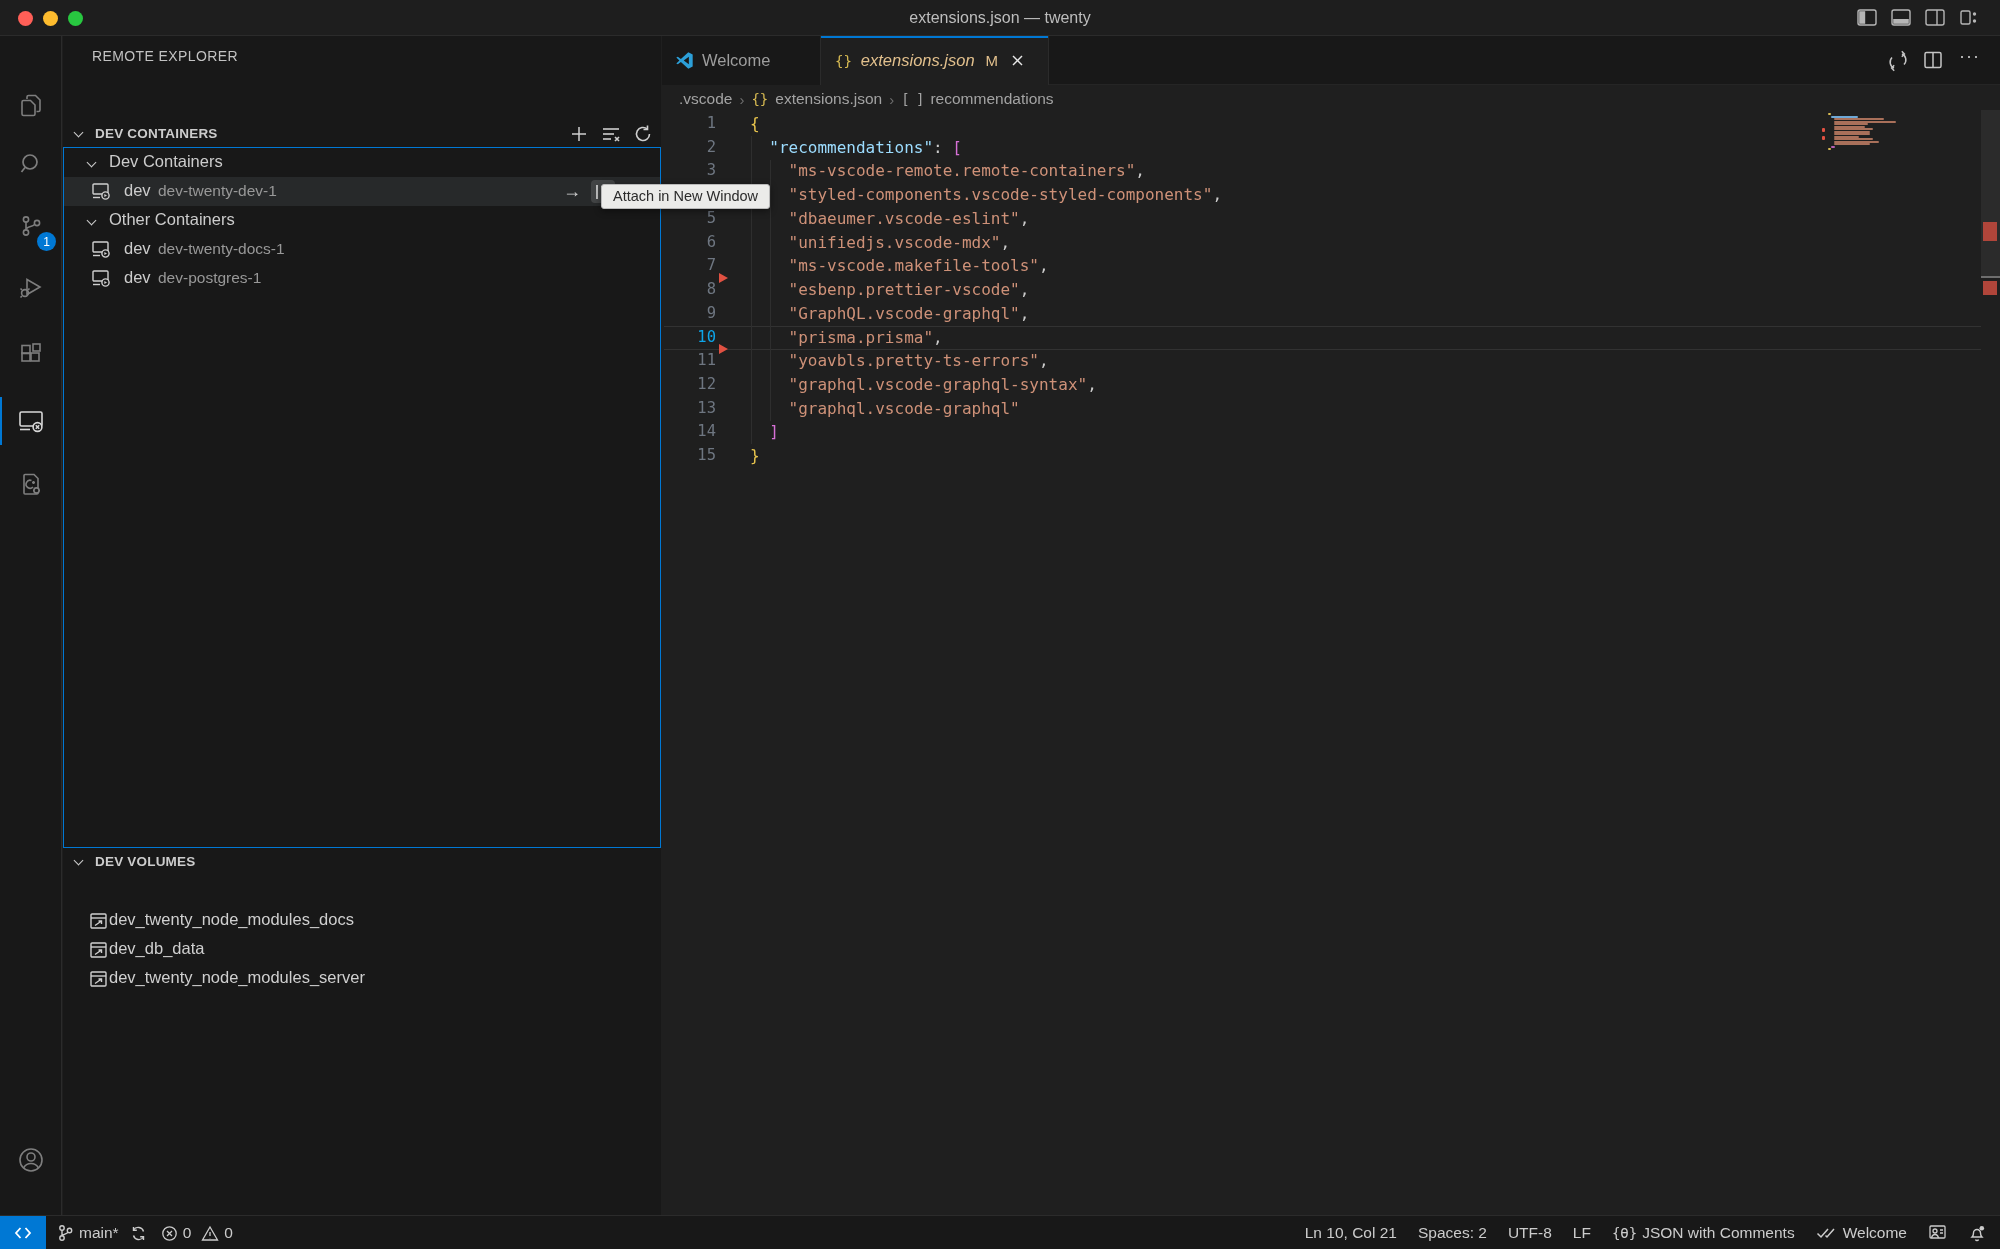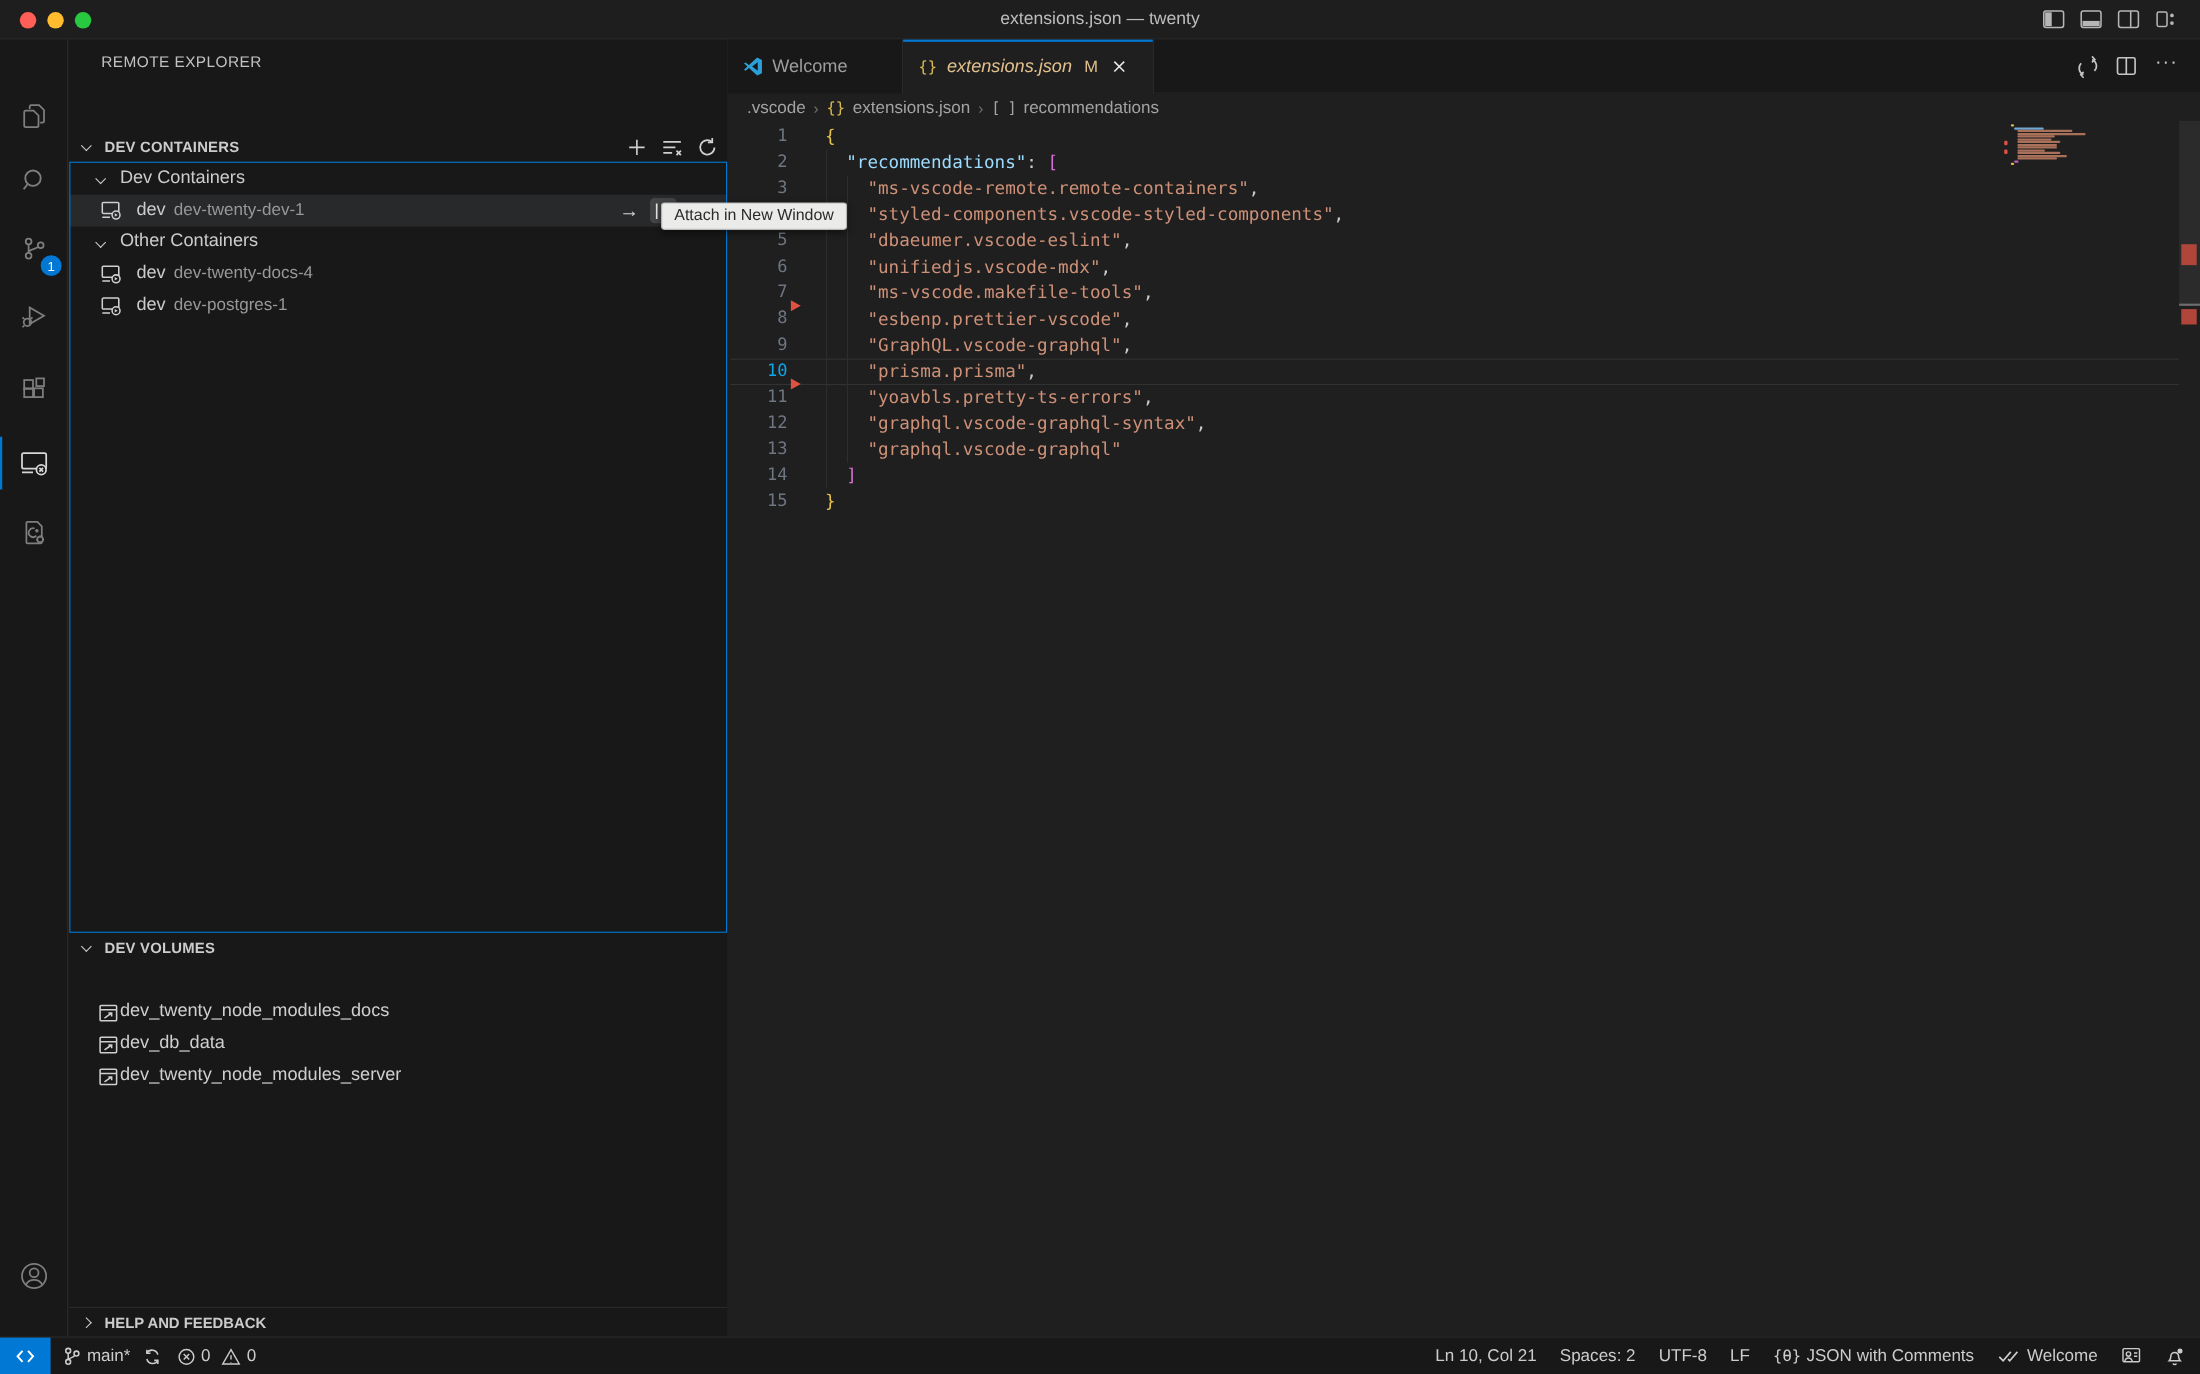--- a/index.html
+++ b/index.html
@@ -268,21 +268,21 @@
     <div class="row" style="top:199px">
       <span class="abs" style="left:28px;top:5px">
         <svg width="21" height="19" viewBox="0 0 21 19" fill="none" stroke="#cfcfcf" stroke-width="1.4">
             <rect x="2" y="2" width="15" height="10" rx="1"></rect>
             <path d="M2 15.5h7"></path>
             <circle cx="14.5" cy="13.5" r="3.6" fill="#181818"></circle>
             <path d="M13.3 11.9v3.2l2.7-1.6z" fill="#cfcfcf" stroke="none"></path>
           </svg>
         </span>
       <span class="nm" style="left:61px">dev</span>
-      <span class="ds" style="left:95px">dev-twenty-docs-4</span>
+      <span class="ds" style="left:95px">dev-twenty-docs-1</span>
     </div>
 
     <div class="row" style="top:228px">
       <span class="abs" style="left:28px;top:5px">
         <svg width="21" height="19" viewBox="0 0 21 19" fill="none" stroke="#cfcfcf" stroke-width="1.4">
             <rect x="2" y="2" width="15" height="10" rx="1"></rect>
             <path d="M2 15.5h7"></path>
             <circle cx="14.5" cy="13.5" r="3.6" fill="#181818"></circle>
             <path d="M13.3 11.9v3.2l2.7-1.6z" fill="#cfcfcf" stroke="none"></path>
           </svg>
@@ -319,24 +319,20 @@
       <span class="abs" style="left:26px;top:6px">
         <svg width="19" height="18" viewBox="0 0 19 18" fill="none" stroke="#cfcfcf" stroke-width="1.4">
             <rect x="2" y="2" width="15" height="14" rx="1"></rect>
             <path d="M2 6h15"></path>
             <path d="M6 13.5 12.5 9M12.5 12V9H9.5"></path>
           </svg>
         </span>
       <span class="lbl2">dev_twenty_node_modules_server</span>
     </div>
 
-    <div id="help-row">
-      <span class="chev right abs" style="left:12px;top:10px"></span>
-      <span class="abs" style="left:32px;top:6px">HELP AND FEEDBACK</span>
-    </div>
   </div>
 
   <div id="tabbar">
     <div class="tab" id="tab-welcome">
       <span>
         <svg width="17" height="17" viewBox="0 0 16 16">
             <path fill="#2c9fd8" d="M11.6.3 4.6 6.7 1.7 4.5l-1.4.7 2.9 2.8L.3 10.8l1.4.7 2.9-2.2 7 6.4 4.1-2V2.3L11.6.3zm.5 4.1v7.2L7.3 8l4.8-3.6z"></path>
           </svg>
         </span>
       <span>Welcome</span>

